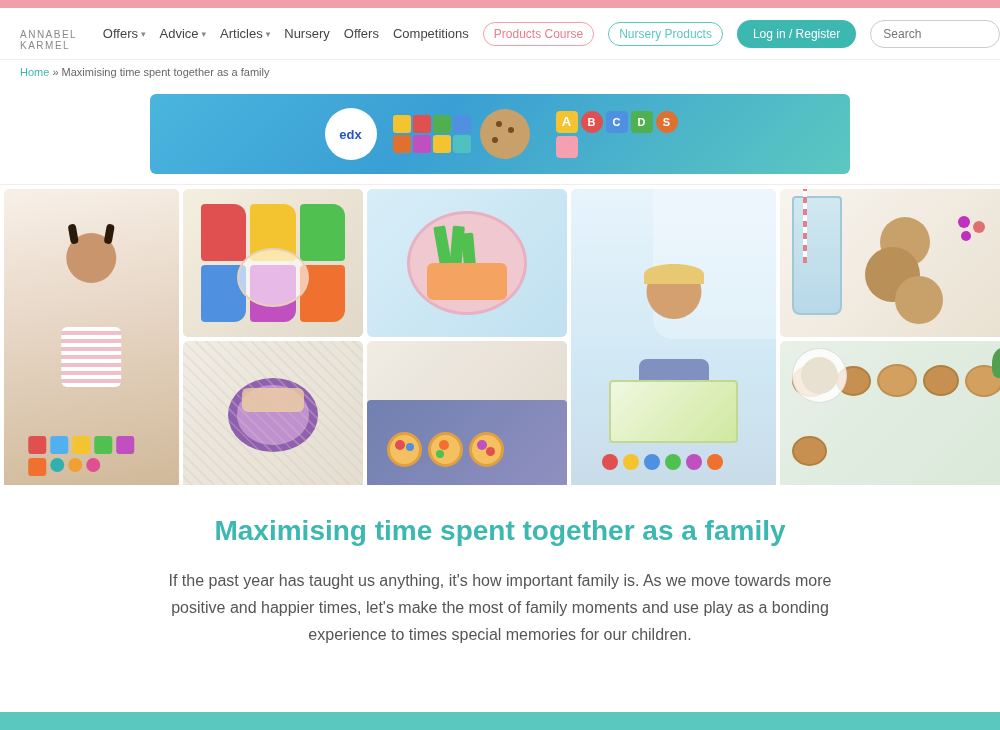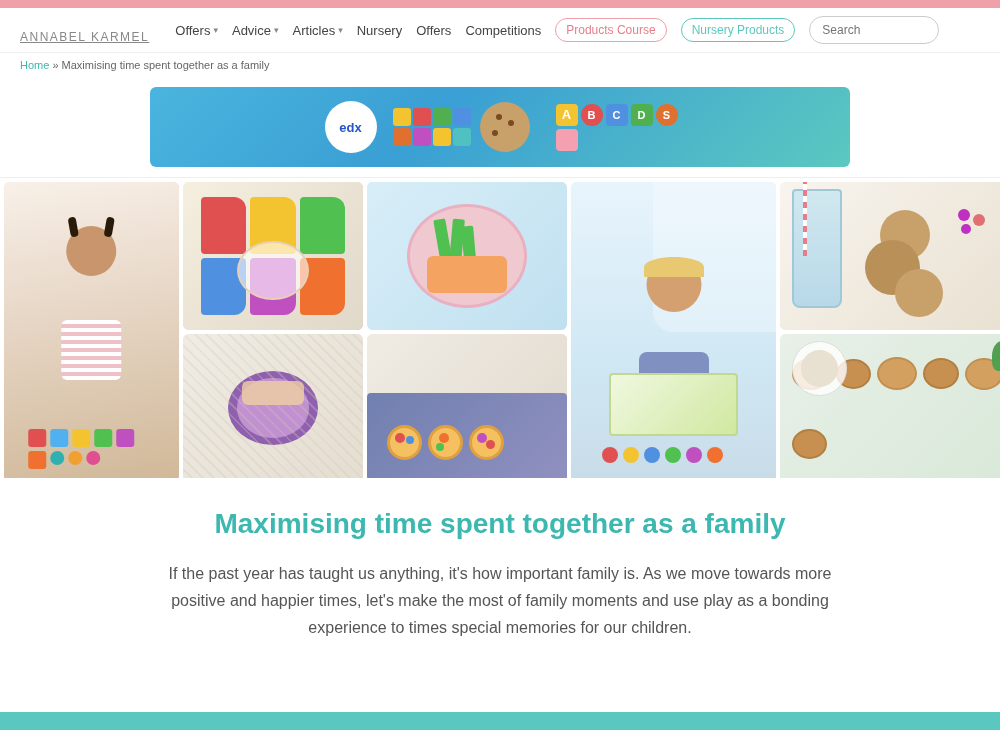--- a/index.html
+++ b/index.html
@@ -36,26 +36,25 @@
       display: flex;
       align-items: center;
       justify-content: center;
       font-size: 26px;
       font-weight: bold;
       color: #fff;
       font-family: Georgia, serif;
     }
 
     .logo-text {
-      font-size: 12px;
+      font-size: 10px;
       letter-spacing: 1.5px;
       color: #888;
       text-transform: uppercase;
       margin-top: 13px;
-      text-decoration: underline;
     }
 
     .nav {
       display: flex;
       align-items: center;
       gap: 14px;
       flex: 1;
       font-size: 13px;
     }
 
@@ -284,20 +283,21 @@
     <span class="nav-item">
       <span>Offers</span>
     </span>
     <span class="nav-item">
       <span>Competitions</span>
     </span>
 
     <span class="badge-pink">Products Course</span>
     <span class="badge-teal">Nursery Products</span>
 
+    <button class="btn-login">Log in / Register</button>
     <input class="search-box" type="text" placeholder="Search" style="">
 
   </nav>
 </div>
 
 <div class="breadcrumb">
   <a href="#">Home</a>
   <span>»</span>
   <span>Maximising time spent together as a family</span>
 </div>

